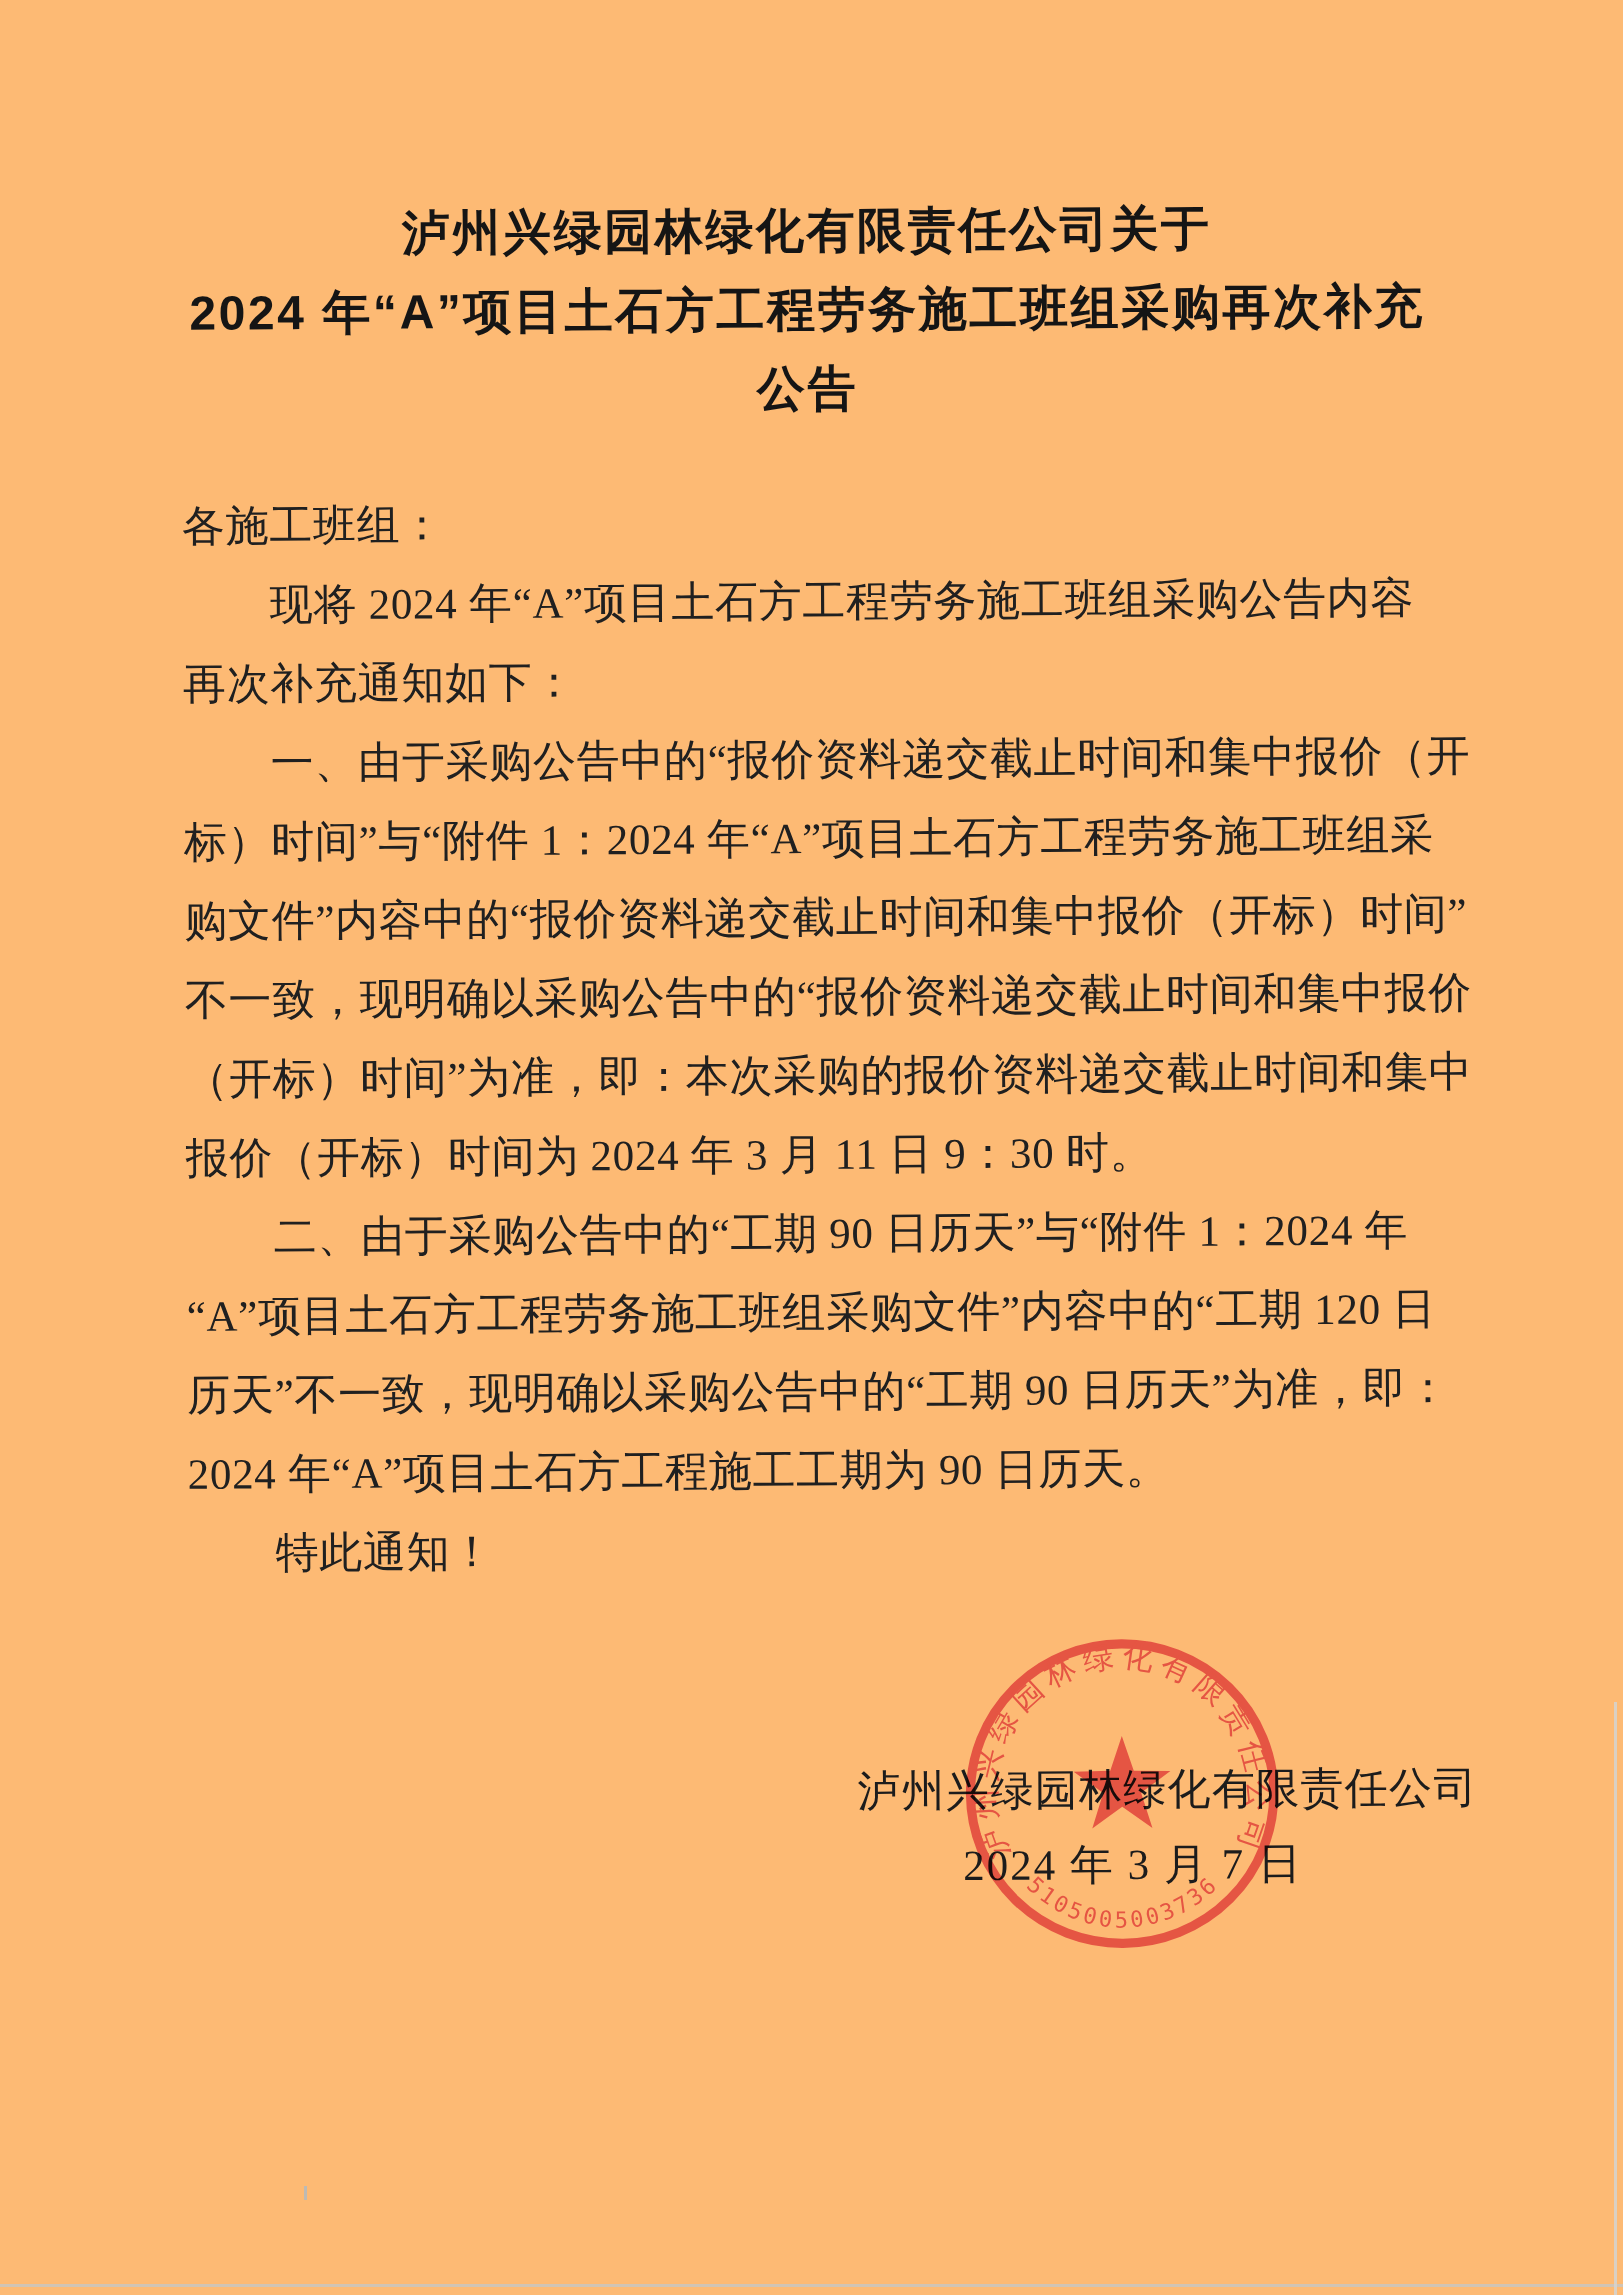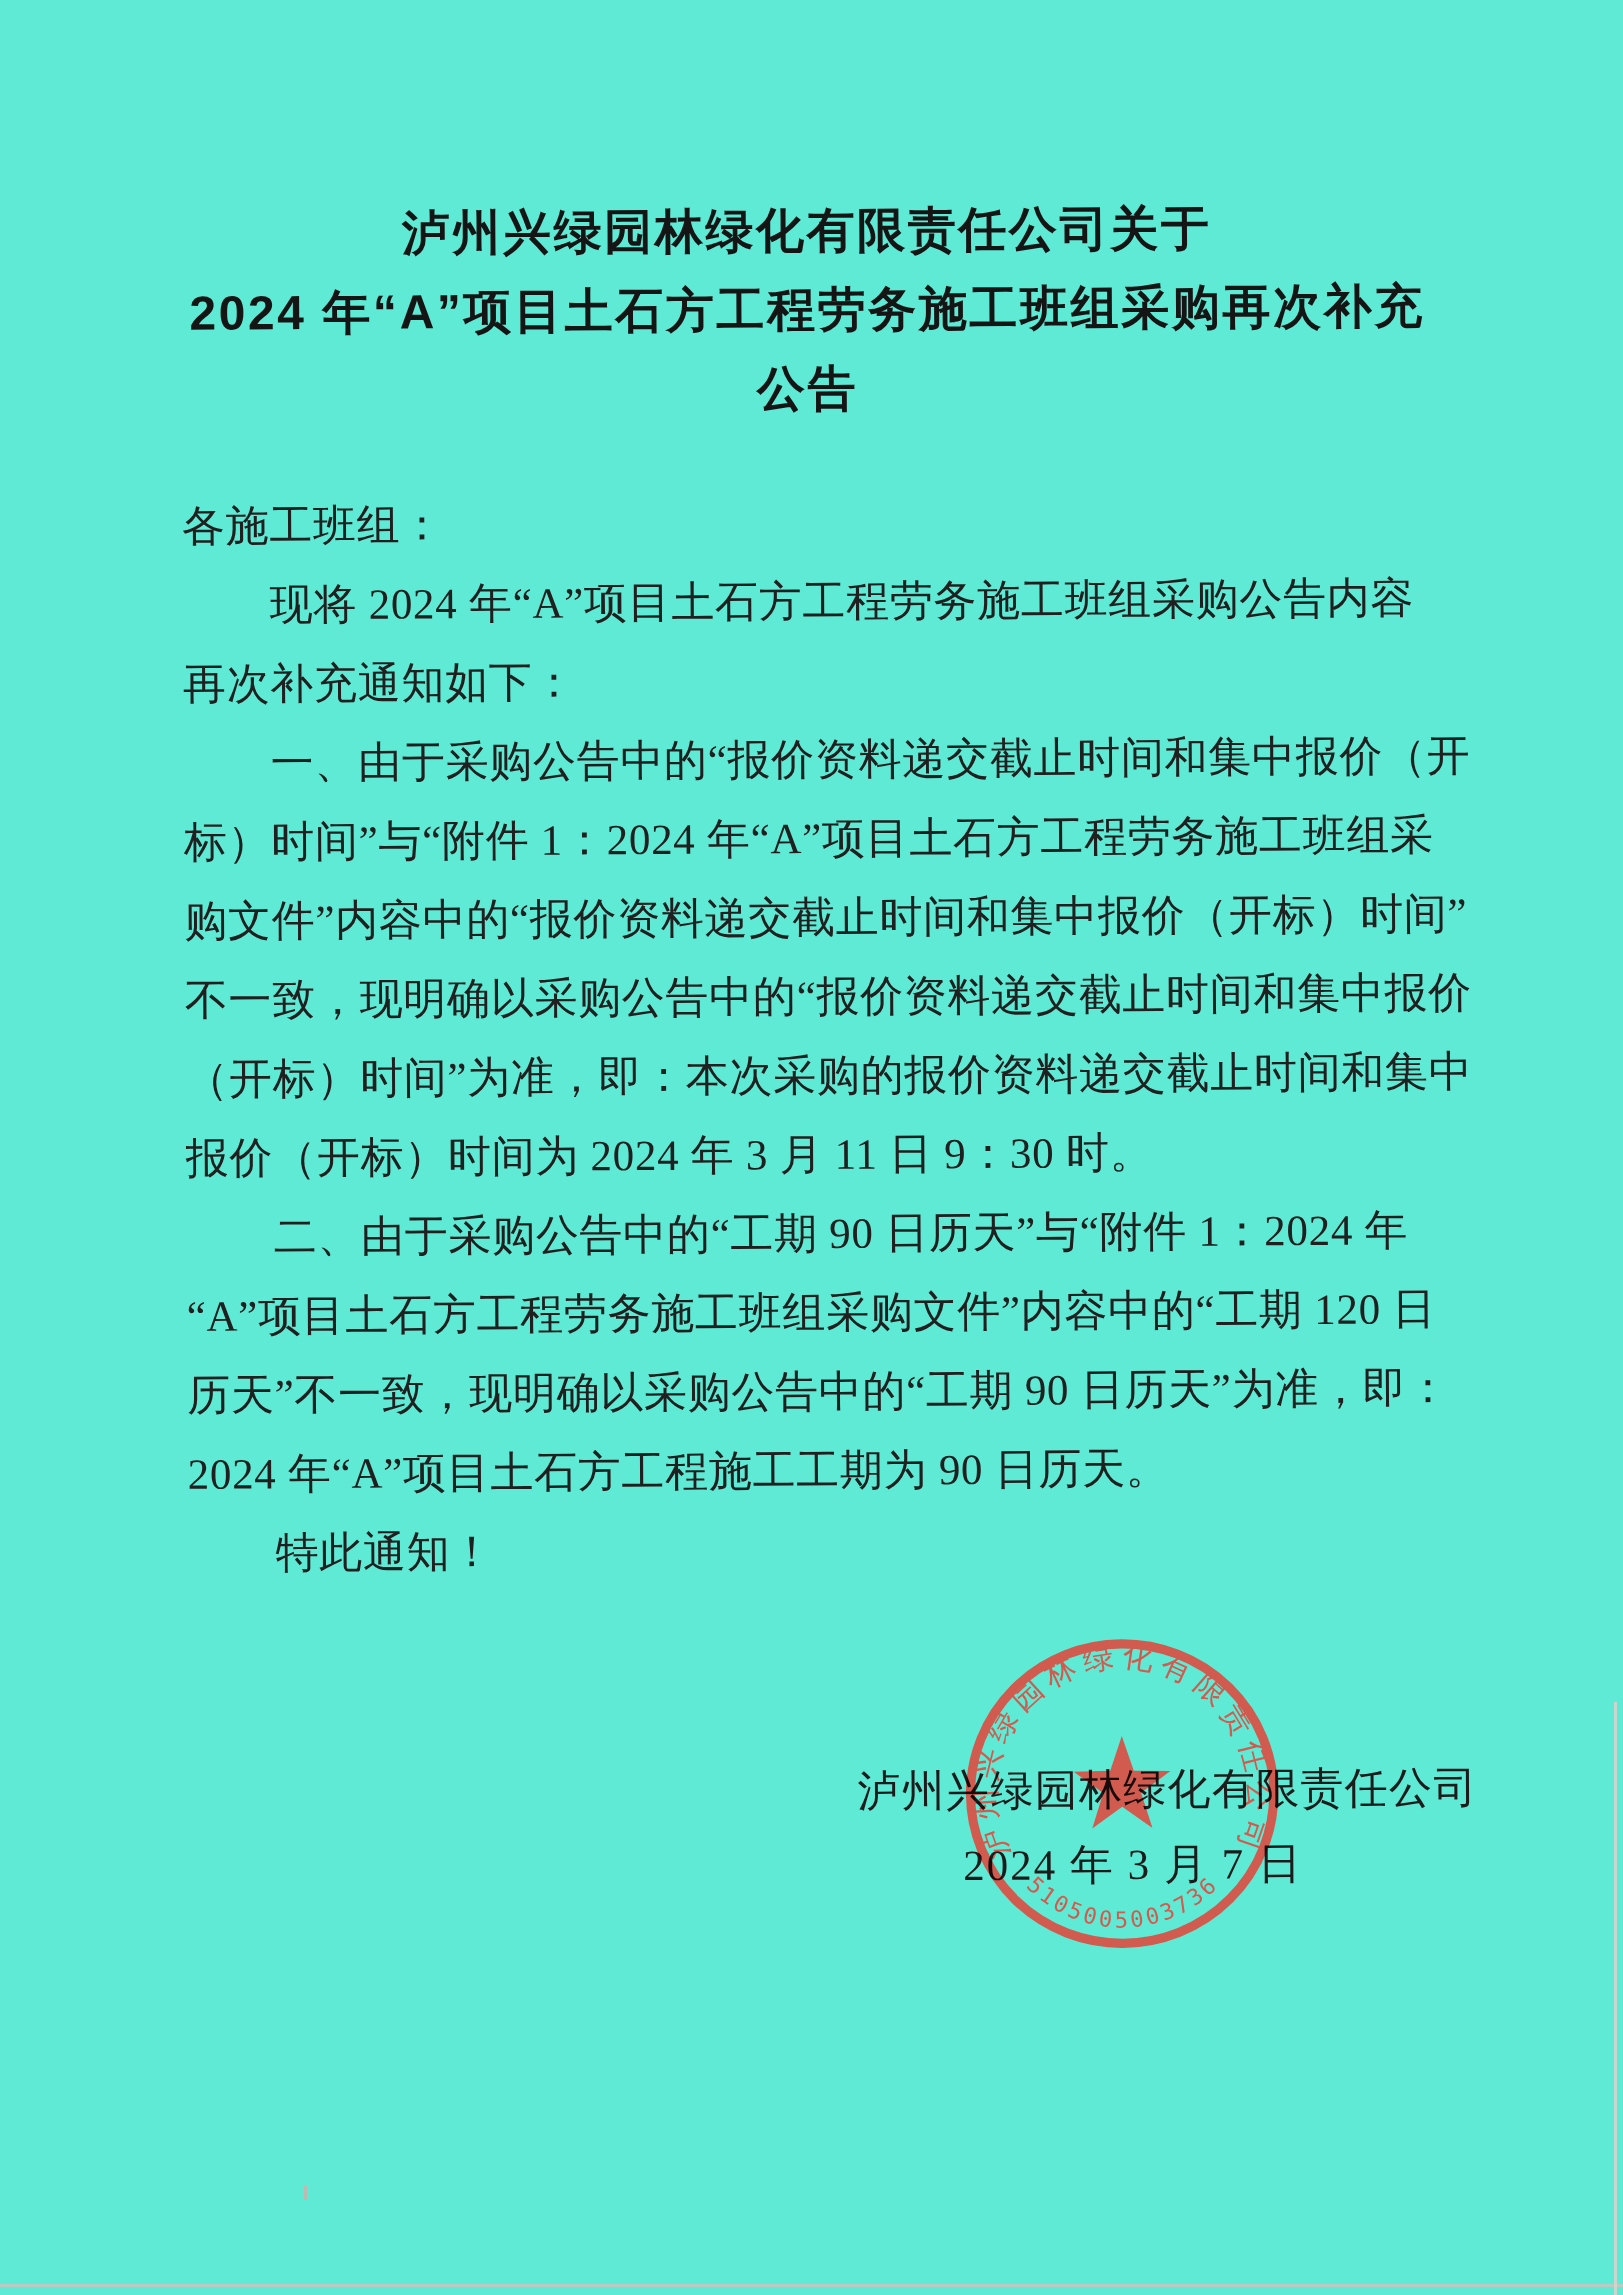--- a/index.html
+++ b/index.html
@@ -1,18 +1,18 @@
 <!DOCTYPE html>
 <html style="font-size:10.5px"><head>
 <meta charset="utf-8">
 <style>
   html,body { margin:0; padding:0; background:#ffffff; }
   .sheet {
     position:relative; width:1623px; height:2295px;
-    background:#5eead4; overflow:hidden;
+    background:#fdba74; overflow:hidden;
     font-family:"Liberation Serif", serif; color:#1f1f1f;
   }
   .tilt { position:absolute; inset:0; transform:rotate(-0.35deg); transform-origin:50% 45%; }
 
   .title-block {
     position:absolute; top:191px; left:0; right:0;
     text-align:center; font-family:"Liberation Sans", sans-serif;
     font-weight:bold; font-size:48px; line-height:79px;
     color:#151515; letter-spacing:2.6px;
   }

